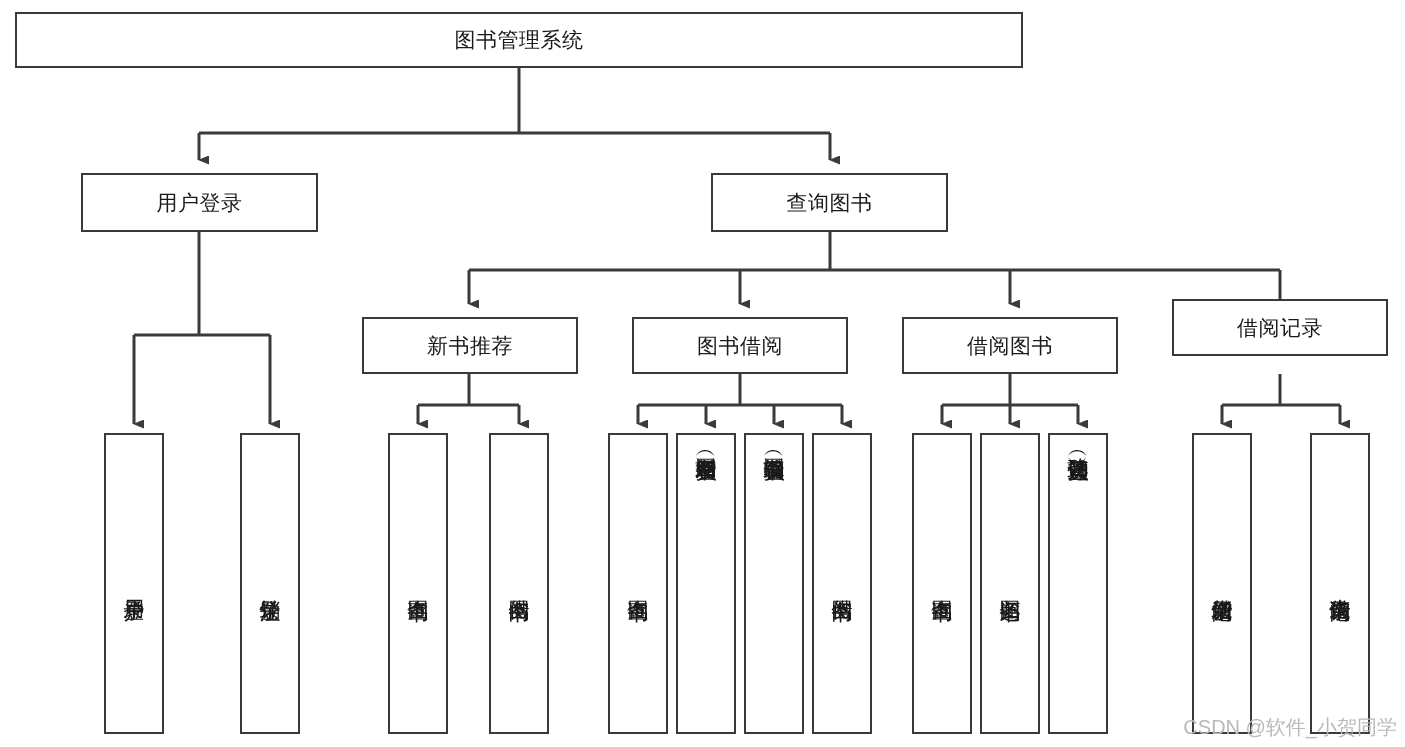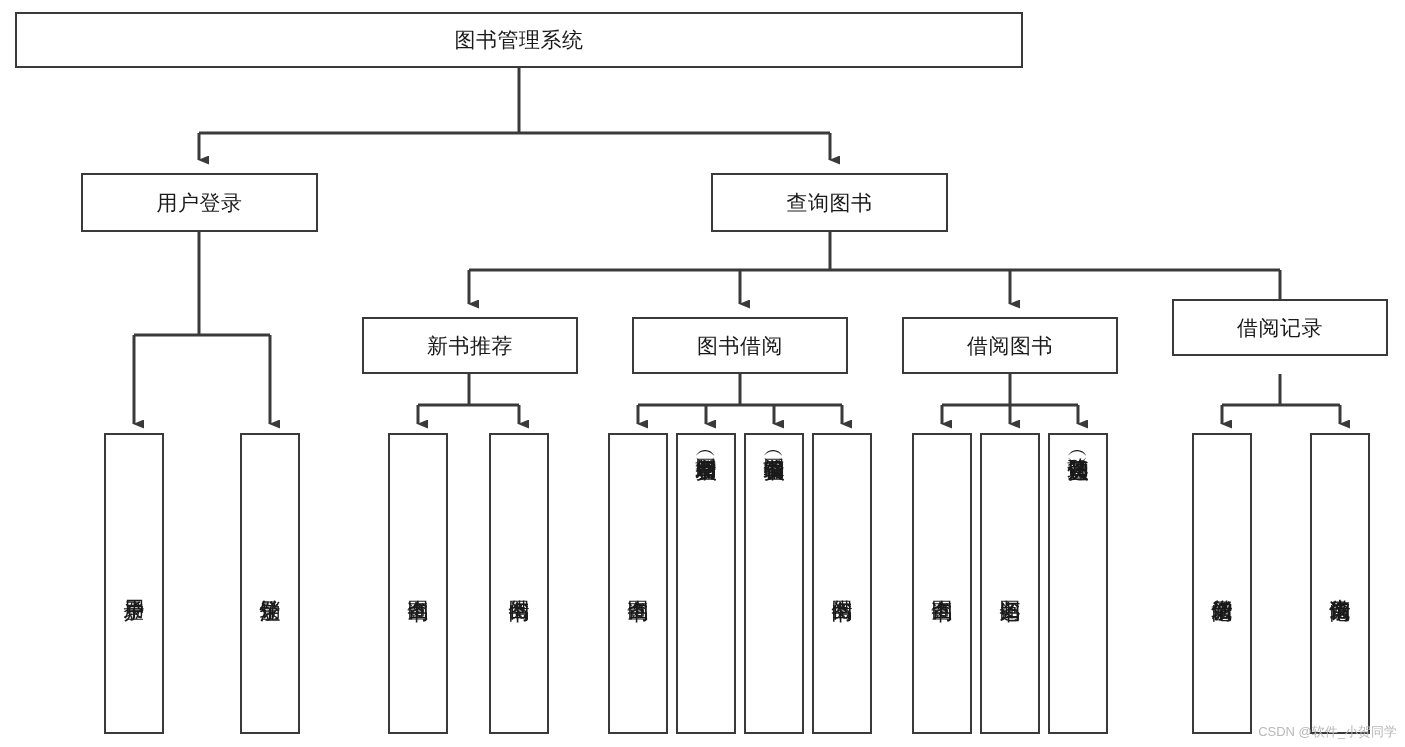--- a/index.html
+++ b/index.html
@@ -46,21 +46,21 @@
     display:block;
     white-space:nowrap;
   }
   svg.lines{
     position:absolute;left:0;top:0;width:1405px;height:747px;
     pointer-events:none;
   }
   .watermark{
     position:absolute;
     right:8px;bottom:6px;
-    font-size:13px;
+    font-size:20px;
     color:#b9b9b9;
     white-space:nowrap;
     font-family:"Liberation Sans","DejaVu Sans",sans-serif;
   }
 </style>
 </head>
 <body>
 
 <div id="diagram">
 

